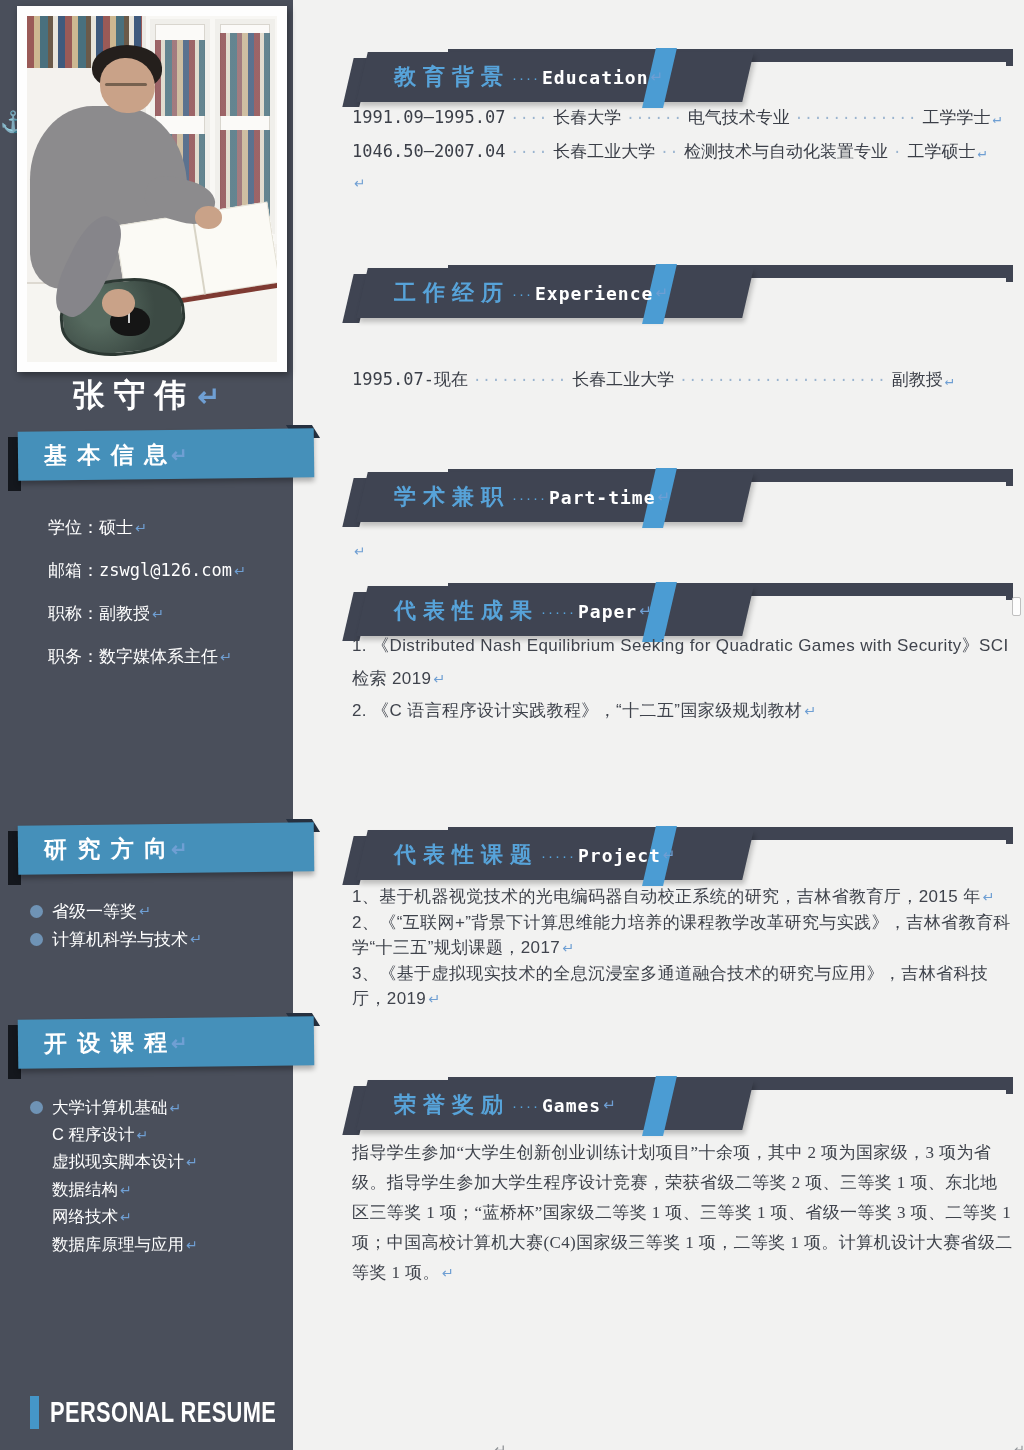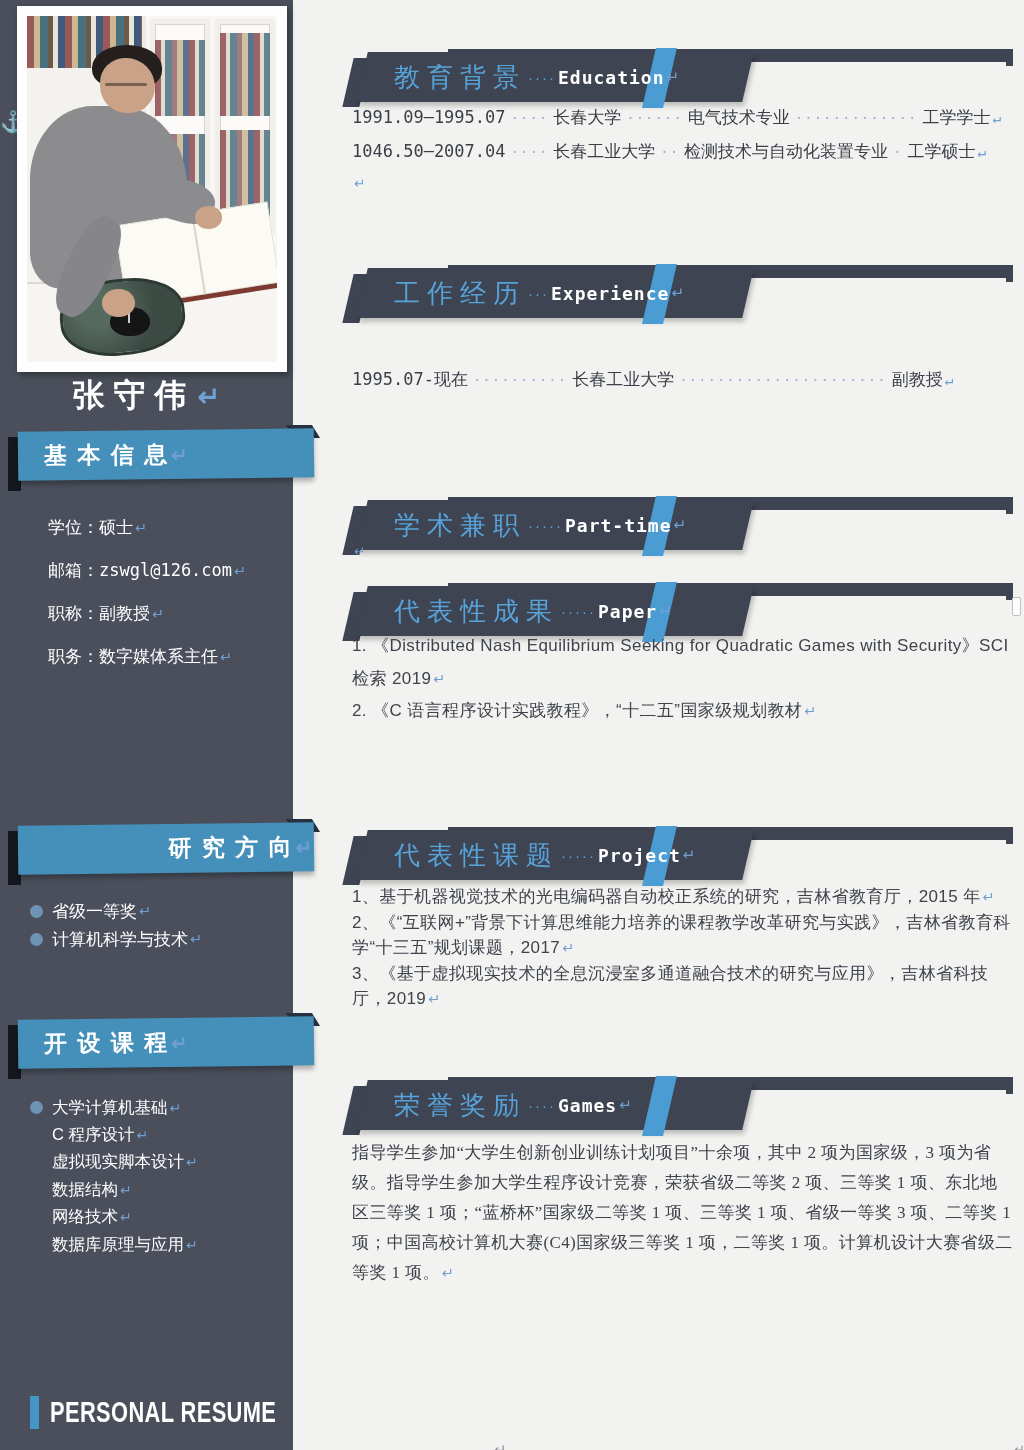--- a/index.html
+++ b/index.html
@@ -85,21 +85,21 @@
 
   
   .sec-banner { position:absolute; left:348px; width:665px; height:62px; }
   .bn-topbar { position:absolute; left:100px; top:1px; width:565px; height:13px; background:#3f4452; }
   .bn-topbar:after { content:""; position:absolute; right:0; bottom:-4px; width:7px; height:4px; background:#3f4452; }
   .bn-stripe-sm { position:absolute; left:0; top:10px; width:17px; height:49px; background:#3f4452; transform:skewX(-13deg); }
   .bn-main { position:absolute; left:14px; top:4px; width:386px; height:50px; background:#3f4452;
              transform:skewX(-13deg); box-shadow:3px 4px 5px rgba(0,0,0,.22); }
   .bn-blue { position:absolute; left:301px; top:0; width:21px; height:60px; background:#4b9cd3; transform:skewX(-13deg); }
   .bn-text { position:absolute; left:46px; top:9px; height:40px; display:flex; align-items:center; white-space:nowrap; }
-  .bn-zh   { color:#57a3d9; font-size:26px; font-weight:normal; letter-spacing:7px; }
+  .bn-zh   { color:#57a3d9; font-size:22px; font-weight:bold; letter-spacing:7px; }
   .bn-dots { color:#57a3d9; font-size:15px; letter-spacing:2px; margin:0 2px; }
   .bn-en   { color:#ffffff; font-size:18px; font-weight:bold; font-family:"DejaVu Sans Mono",monospace; letter-spacing:1px; }
   .bn-text .pilcrow { font-size:15px; }
 
   .sec-body { position:absolute; left:352px; width:662px; }
   .leader-row { height:34px; line-height:34px; font-size:17px; white-space:nowrap;
                 font-family:"DejaVu Sans Mono","Liberation Sans",sans-serif; }
   .leader-row .dots { color:#9ab4cf; letter-spacing:1px; margin:0 5px; font-size:14px; }
   .pil-line { height:30px; line-height:30px; }
   .para { font-size:17px; letter-spacing:0.4px; color:#3f434c; }
@@ -159,21 +159,21 @@
     </div>
   </div>
 
   <div class="basic-info">
       <div class="info-line"><span class="label">学位：</span><span class="value">硕士</span><span class="pilcrow">↵</span></div>
       <div class="info-line"><span class="label">邮箱：</span><span class="value">zswgl@126.com</span><span class="pilcrow">↵</span></div>
       <div class="info-line"><span class="label">职称：</span><span class="value">副教授</span><span class="pilcrow">↵</span></div>
       <div class="info-line"><span class="label">职务：</span><span class="value">数字媒体系主任</span><span class="pilcrow">↵</span></div>
     </div>
 
-  <div class="ribbon" style="top:824px;text-align:right;">
+  <div class="ribbon" style="top:824px;">
     <div class="ribbon-shadow"></div>
     <div class="ribbon-fold"></div>
     <div class="ribbon-bar">
       <div class="ribbon-title"><span>研 究 方 向</span><span class="pilcrow">↵</span></div>
     </div>
   </div>
 
   <div class="side-list research-list">
       <div class="row">
         <span class="bullet">●</span>
@@ -265,21 +265,21 @@
     <span class="bn-en">Experience</span>
     <span class="pilcrow">↵</span>
   </div>
 </div>
 <div class="sec-body" style="top:362px;">
   <div>
       <div class="leader-row"><span>1995.07-现在</span><span class="dots">··········</span><span>长春工业大学</span><span class="dots">······················</span><span>副教授</span><span class="pilcrow">↵</span></div>
     </div>
 </div>
 
-<div class="sec-banner" style="top:496px;">
+<div class="sec-banner" style="top:468px;">
   <div class="bn-topbar"></div>
   <div class="bn-stripe-sm"></div>
   <div class="bn-main"></div>
   <div class="bn-blue"></div>
   <div class="bn-text">
     <span class="bn-zh">学术兼职</span>
     <span class="bn-dots">·····</span>
     <span class="bn-en">Part-time</span>
     <span class="pilcrow">↵</span>
   </div>

